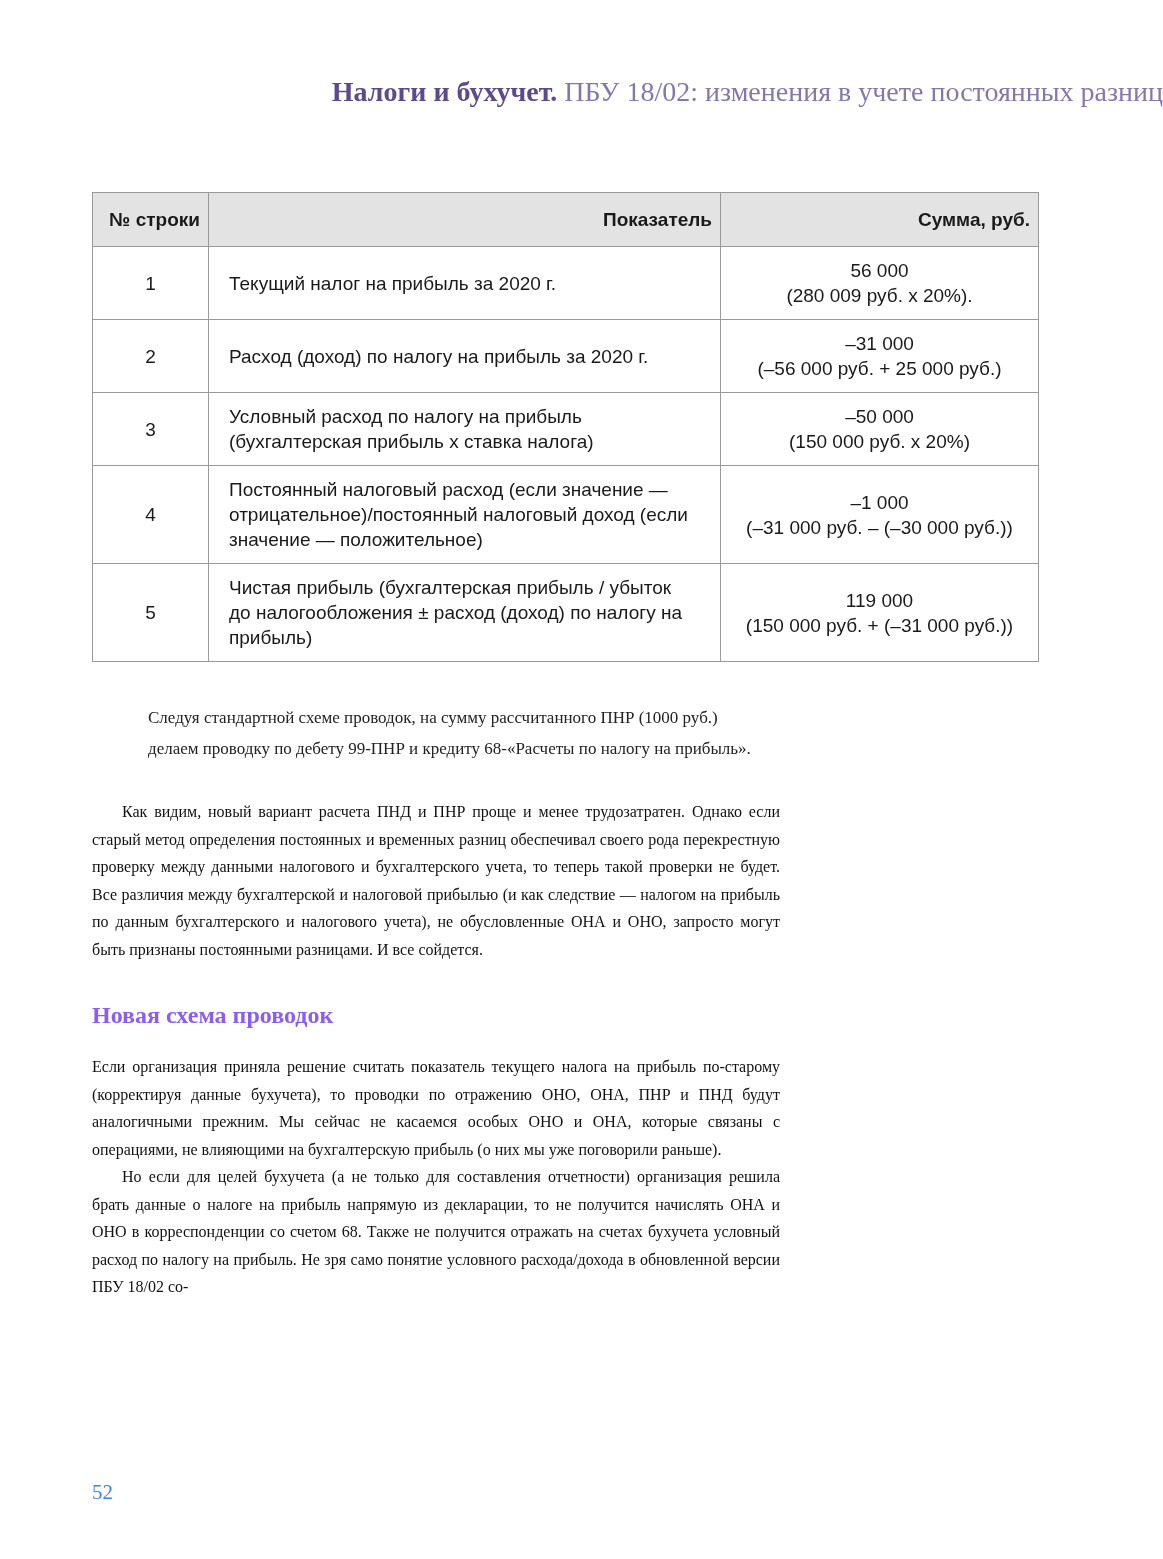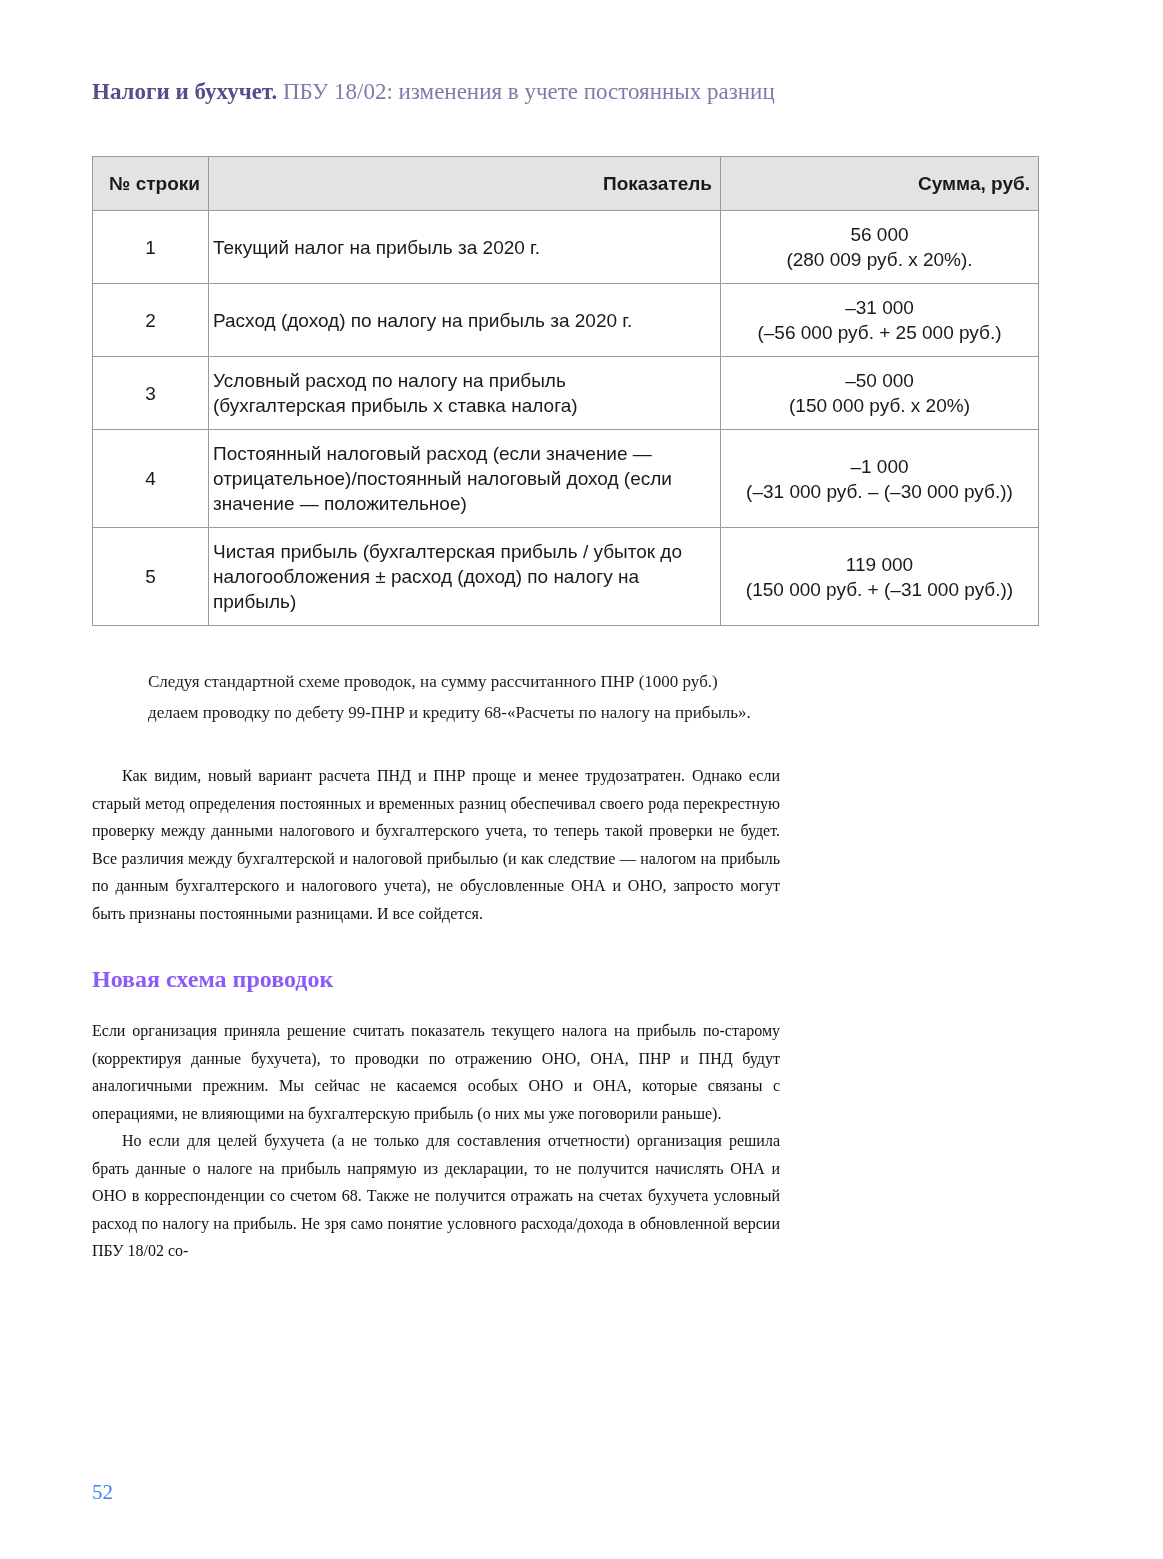--- a/index.html
+++ b/index.html
@@ -9,24 +9,25 @@
     width: 1163px;
     height: 1559px;
     background: #ffffff;
     overflow: hidden;
   }
   .inner { padding: 80px 0 0 92px; }
 
   
   .running-header {
     font-family: "Liberation Serif", serif;
-    font-size: 23px;
+    font-size: 28px;
     line-height: 24px;
-    margin-bottom: 52px;
+    margin-bottom: 88px;
     white-space: nowrap;
+    text-align: right;
   }
   .brand { color: #5c4b8c; font-weight: bold; }
   .subtitle { color: #8478ab; }
 
   
   table.calc {
     border-collapse: collapse;
     width: 946px;
     table-layout: fixed;
     font-family: "Liberation Sans", sans-serif;
@@ -36,21 +37,21 @@
   }
   .calc th, .calc td { border: 1px solid #9a9a9a; }
   .calc th {
     background: #e3e3e3;
     font-weight: bold;
     padding: 14px 8px;
     text-align: right;
   }
   .calc td { padding: 11px 14px; vertical-align: middle; }
   td.c-num { text-align: center; }
-  td.c-ind { text-align: left; padding-left: 4px; padding-right: 26px; }
+  td.c-ind { text-align: left; padding-left: 20px; padding-right: 26px; }
   td.c-amt { text-align: center; }
 
   
   .note {
     margin: 40px 0 0 56px;
     width: 620px;
     font-family: Liberation Serif, serif;
     font-size: 17px;
     line-height: 31px;
     color: #222222;

